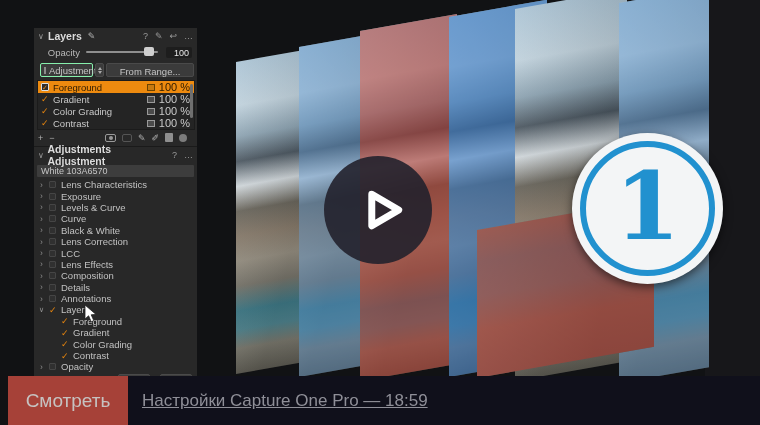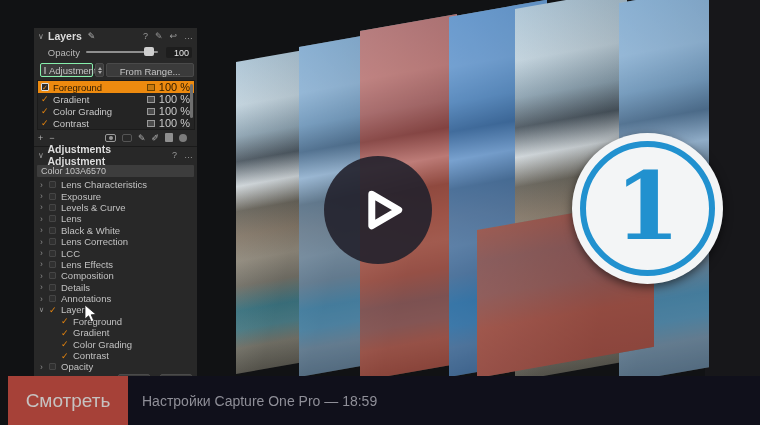--- a/index.html
+++ b/index.html
@@ -123,21 +123,21 @@
               color:#bdbdbd; text-align:center; font-size:9px; padding-top:1px; }
 
   
   .cursor { position:absolute; left:84px; top:304px; z-index:30; }
 
   
   .footer { position:absolute; left:8px; bottom:0; width:760px; height:49px; background:#10101b; z-index:20;
             display:flex; align-items:center; }
   .watch-btn { width:120px; height:49px; background:#a64138; color:#c6c2c1; font-size:19px;
                display:flex; align-items:center; justify-content:center; cursor:pointer; }
-  .video-title { color:#8f8f98; font-size:14px; margin-left:14px; }
+  .video-title { color:#8f8f98; font-size:17px; margin-left:14px;text-decoration:underline; }
 </style>
 </head>
 <body>
 
 <div class="stage">
 
   <div class="viewer">
     <div class="right-shade"></div>
     <div class="pane" style="left:236px; top:62px; width:98px; height:312px; z-index:1;"></div>
     <div class="pane tint-blue" style="left:299px; top:47px; width:72px; height:330px; z-index:2;"></div>
@@ -234,42 +234,42 @@
     <div class="section-sep"></div>
 
     <div class="panel-header">
       <span class="chev">∨</span>
       <span class="title">Adjustments Adjustment</span>
       <span class="spacer"></span>
       <span class="hicon">?</span>
       <span class="hicon">…</span>
     </div>
 
-    <div class="from-bar">Color 103A6570</div>
+    <div class="from-bar">White 103A6570</div>
 
     <div class="clip-list">
       <div class="clip-row">
         <span class="chev">›</span>
         <span class="dimbox"></span>
         <span class="clabel">Lens Characteristics</span>
       </div>
       <div class="clip-row">
         <span class="chev">›</span>
         <span class="dimbox"></span>
         <span class="clabel">Exposure</span>
       </div>
       <div class="clip-row">
         <span class="chev">›</span>
         <span class="dimbox"></span>
         <span class="clabel">Levels &amp; Curve</span>
       </div>
       <div class="clip-row">
         <span class="chev">›</span>
         <span class="dimbox"></span>
-        <span class="clabel">Lens</span>
+        <span class="clabel">Curve</span>
       </div>
       <div class="clip-row">
         <span class="chev">›</span>
         <span class="dimbox"></span>
         <span class="clabel">Black &amp; White</span>
       </div>
       <div class="clip-row">
         <span class="chev">›</span>
         <span class="dimbox"></span>
         <span class="clabel">Lens Correction</span>

